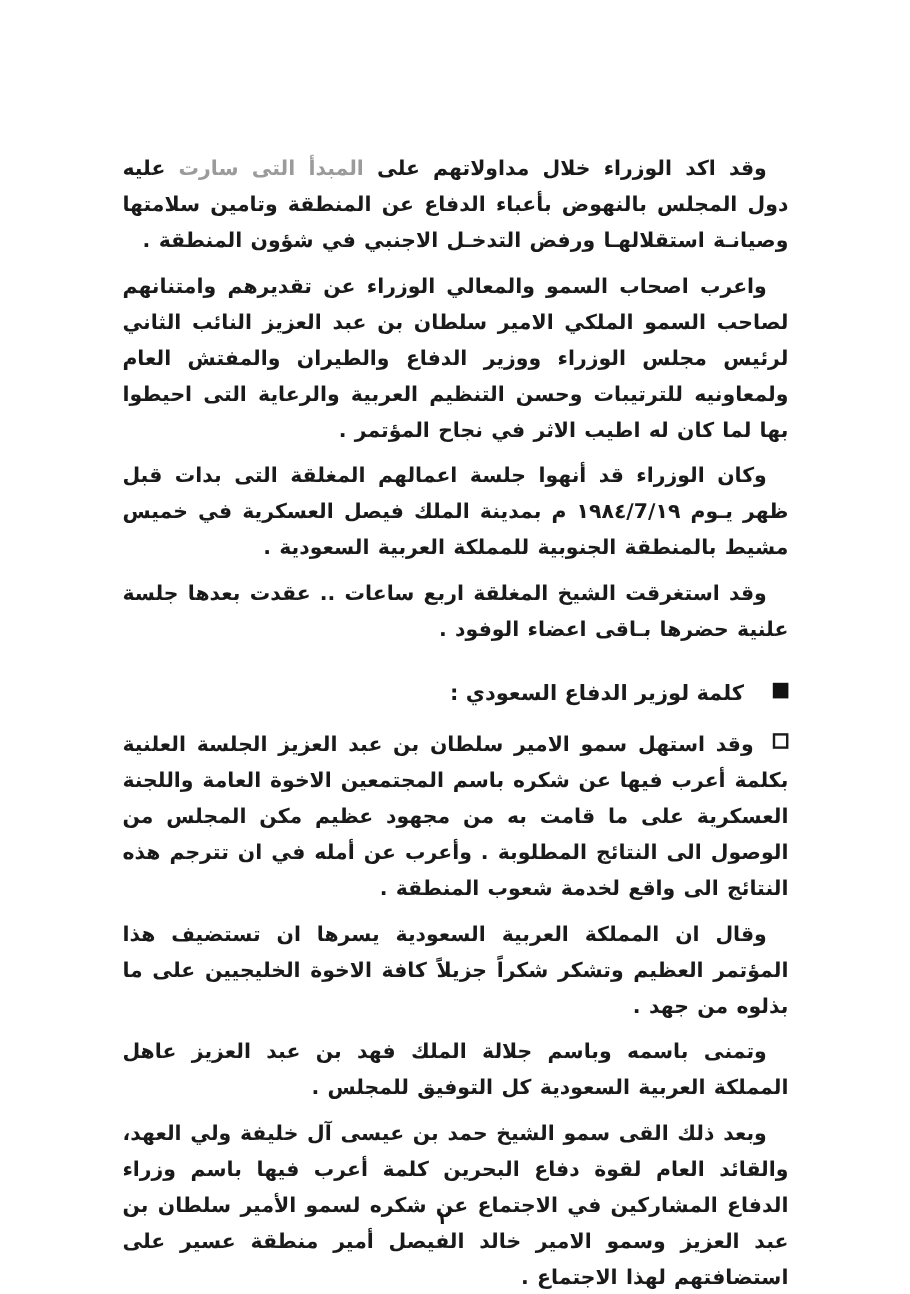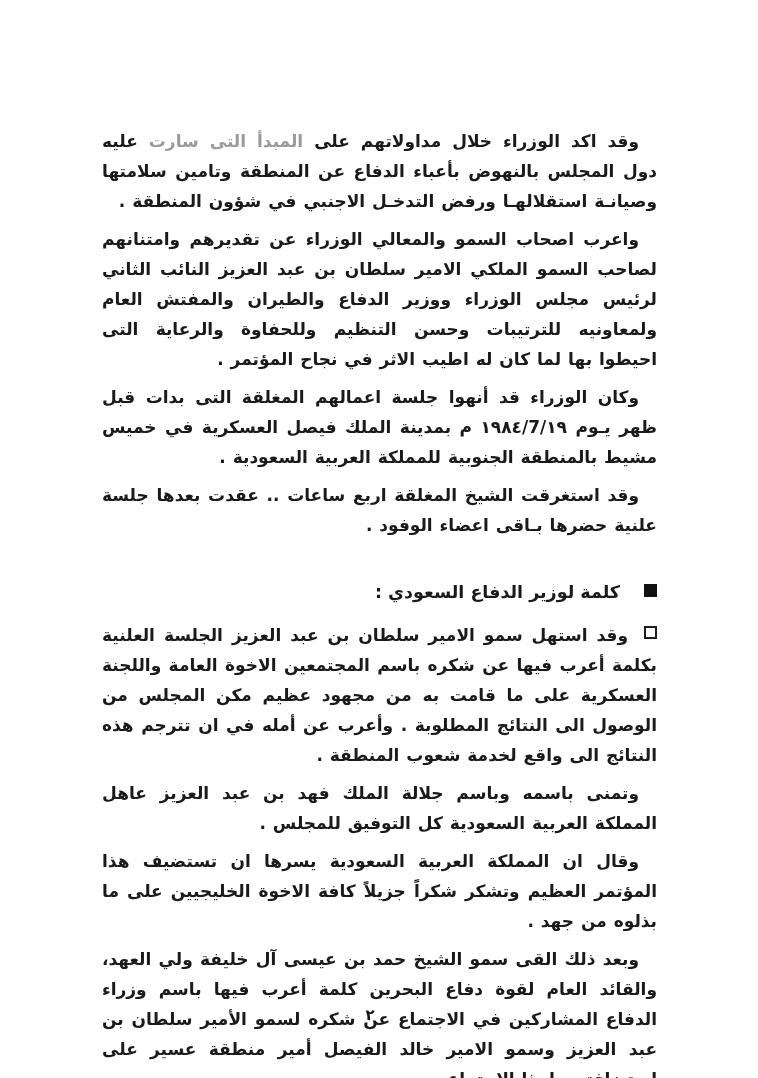--- a/index.html
+++ b/index.html
@@ -33,21 +33,21 @@
     word-spacing: 1px;
   }
   .content p.lead {
     text-indent: 0;
   }
   .faded {
     color: #9b9b9b;
   }
   .heading {
     display: block;
-    margin: 38px 0 14px 0;
+    margin: 24px 0 14px 0;
     font-size: 17.5px;
     font-weight: bold;
     line-height: 28px;
     text-indent: 0;
     text-align: right;
   }
   .sq {
     display: inline-block;
     vertical-align: 1px;
   }
@@ -78,32 +78,32 @@
 </style>
 </head>
 <body>
 
 <div class="page">
   <main class="content">
 
     <p><span>وقد اكد الوزراء خلال مداولاتهم على </span><span class="faded">المبدأ التى سارت</span><span> عليه دول المجلس بالنهوض بأعباء الدفاع عن المنطقة وتامين سلامتها وصيانـة استقلالهـا ورفض التدخـل الاجنبي في شؤون المنطقة .</span></p>
 
 
-    <p>واعرب اصحاب السمو والمعالي الوزراء عن تقديرهم وامتنانهم لصاحب السمو الملكي الامير سلطان بن عبد العزيز النائب الثاني لرئيس مجلس الوزراء ووزير الدفاع والطيران والمفتش العام ولمعاونيه للترتيبات وحسن التنظيم وللحفاوة والرعاية التى احيطوا بها لما كان له اطيب الاثر في نجاح المؤتمر .</p>
+    <p>واعرب اصحاب السمو والمعالي الوزراء عن تقديرهم وامتنانهم لصاحب السمو الملكي الامير سلطان بن عبد العزيز النائب الثاني لرئيس مجلس الوزراء ووزير الدفاع والطيران والمفتش العام ولمعاونيه للترتيبات وحسن التنظيم العربية والرعاية التى احيطوا بها لما كان له اطيب الاثر في نجاح المؤتمر .</p>
 
     <p>وكان الوزراء قد أنهوا جلسة اعمالهم المغلقة التى بدات قبل ظهر يـوم ١٩٨٤/7/١٩ م بمدينة الملك فيصل العسكرية في خميس مشيط بالمنطقة الجنوبية للمملكة العربية السعودية .</p>
 
     <p>وقد استغرقت الشيخ المغلقة اربع ساعات .. عقدت بعدها جلسة علنية حضرها بـاقى اعضاء الوفود .</p>
 
     <h2 class="heading"><span class="sq filled"></span><span>كلمة لوزير الدفاع السعودي :</span></h2>
 
     <p class="lead"><span class="sq open"></span><span>وقد استهل سمو الامير سلطان بن عبد العزيز الجلسة العلنية بكلمة أعرب فيها عن شكره باسم المجتمعين الاخوة العامة واللجنة العسكرية على ما قامت به من مجهود عظيم مكن المجلس من الوصول الى النتائج المطلوبة . وأعرب عن أمله في ان تترجم هذه النتائج الى واقع لخدمة شعوب المنطقة .</span></p>
 
+    <p>وقال ان المملكة العربية السعودية يسرها ان تستضيف هذا المؤتمر العظيم وتشكر شكراً جزيلاً كافة الاخوة الخليجيين على ما بذلوه من جهد .</p>
+
     <p>وتمنى باسمه وباسم جلالة الملك فهد بن عبد العزيز عاهل المملكة العربية السعودية كل التوفيق للمجلس .</p>
-
-    <p>وقال ان المملكة العربية السعودية يسرها ان تستضيف هذا المؤتمر العظيم وتشكر شكراً جزيلاً كافة الاخوة الخليجيين على ما بذلوه من جهد .</p>
 
     <p>وبعد ذلك القى سمو الشيخ حمد بن عيسى آل خليفة ولي العهد، والقائد العام لقوة دفاع البحرين كلمة أعرب فيها باسم وزراء الدفاع المشاركين في الاجتماع عن شكره لسمو الأمير سلطان بن عبد العزيز وسمو الامير خالد الفيصل أمير منطقة عسير على استضافتهم لهذا الاجتماع .</p>
 
   </main>
 
   <footer class="page-number">٢</footer>
 </div>
 
 </body></html>

